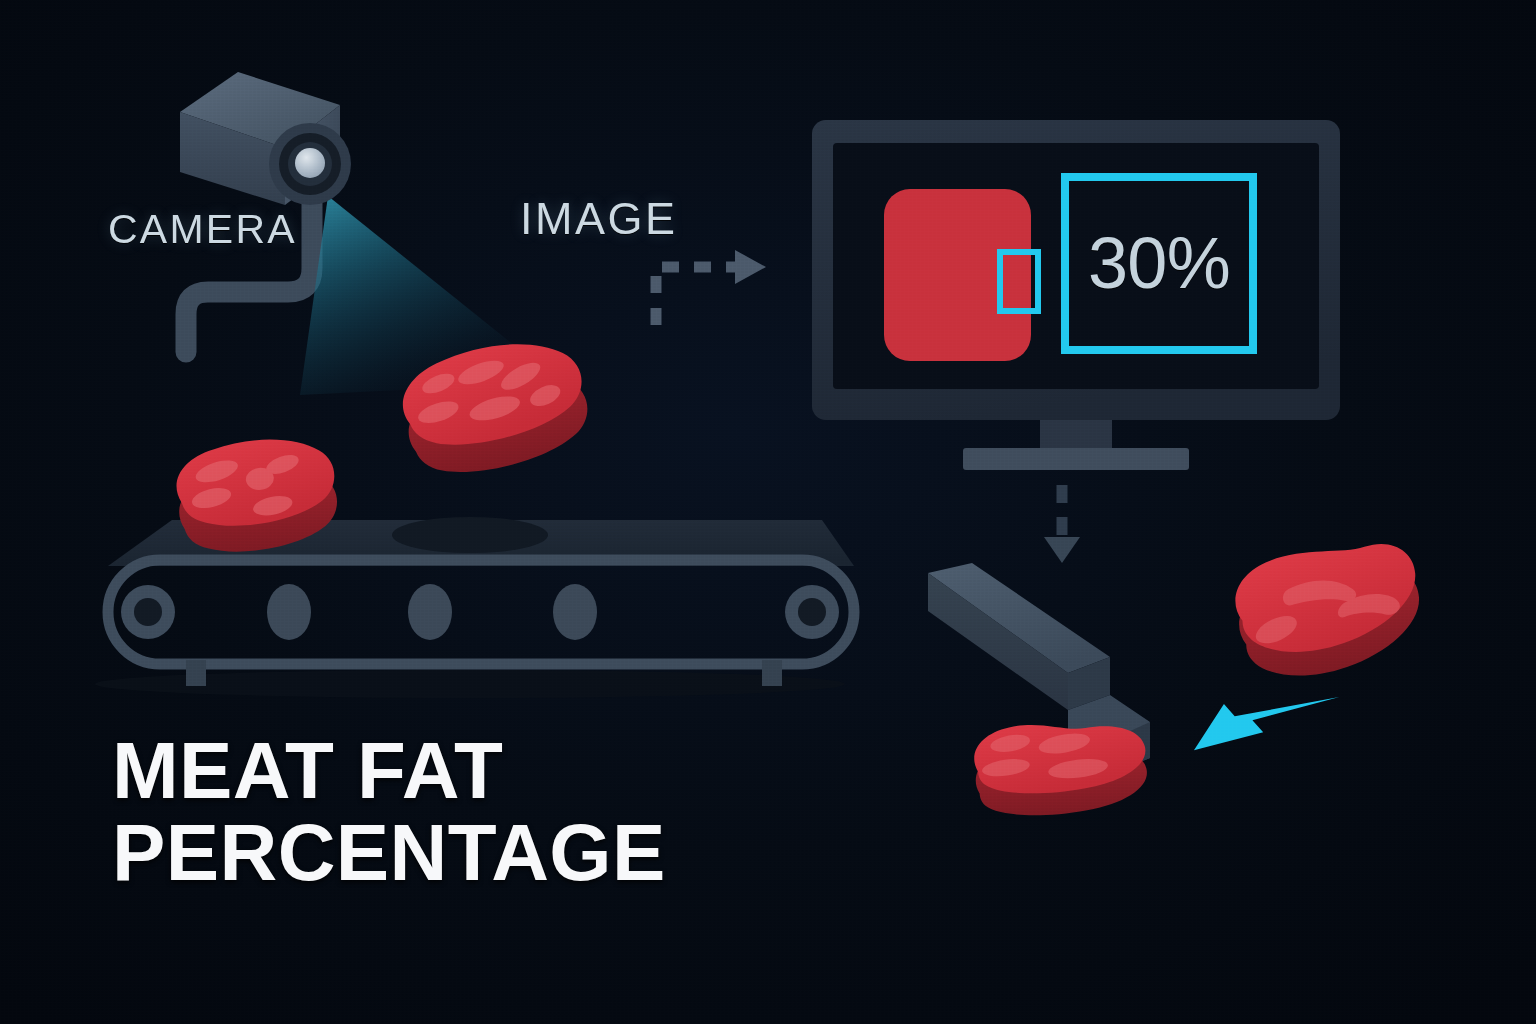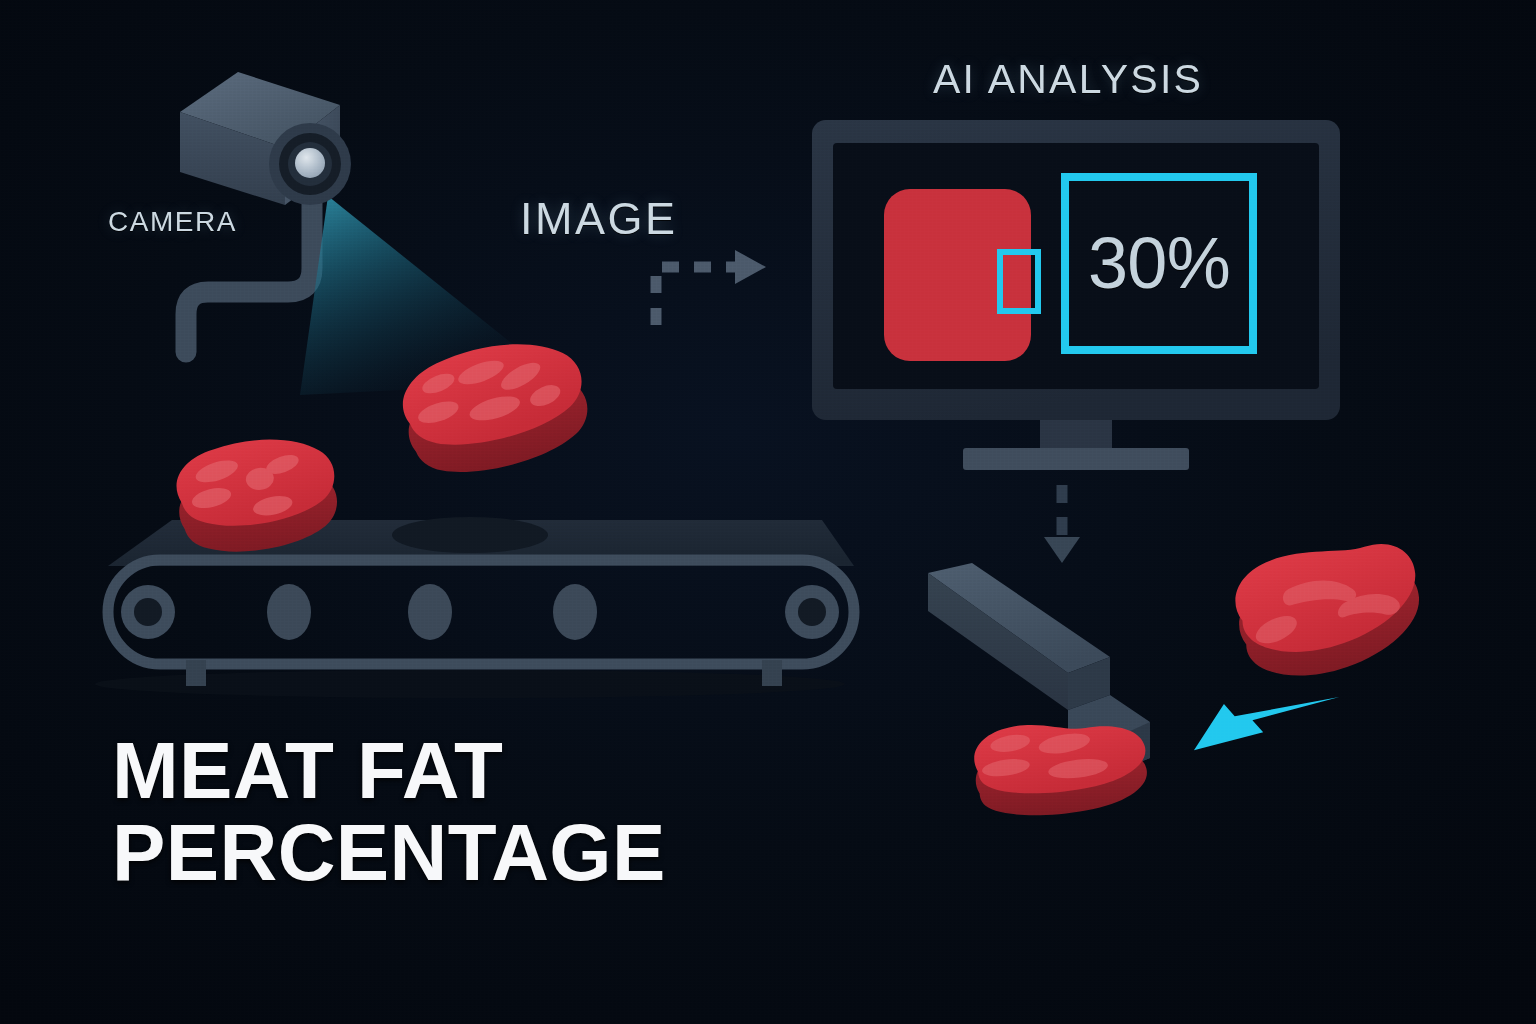--- a/index.html
+++ b/index.html
@@ -36,21 +36,21 @@
   }
   .lbl {
     position: absolute;
     color: #ccd9e2;
     font-family: "Liberation Sans", sans-serif;
     font-weight: 400;
     letter-spacing: .055em;
     white-space: nowrap;
     text-shadow: 0 1px 0 rgba(0,0,0,.75), 0 0 14px rgba(150,190,215,.22);
   }
-  #label-camera  { left: 108px; top: 206px; font-size: 28px; }
+  #label-camera  { left: 108px; top: 206px; font-size: 41px; }
   #label-image   { left: 520px; top: 193px; font-size: 45px; }
   #label-ai      { left: 933px; top: 56px;  font-size: 41px; }
   #label-sorter  {
     left: 1245px; top: 472px; font-size: 37px;
     line-height: 1.42; text-align: center; letter-spacing: .07em;
   }
   #screen-readout {
     position: absolute;
     left: 1069px; top: 188px;
     width: 180px; height: 152px;
@@ -263,21 +263,20 @@
         <path d="M108 40 C128 32 152 36 160 46 C166 54 156 62 146 58 C132 52 116 52 106 54 C96 56 98 44 108 40 Z"></path>
         <ellipse cx="36" cy="56" rx="22" ry="11" transform="rotate(-16 36 56)"></ellipse>
       </g>
     </g>
   </svg>
 
   <div class="lbl" id="label-camera">CAMERA</div>
 
   <div class="lbl" id="label-image">IMAGE</div>
 
-  <div class="lbl" id="label-ai">AI ANALYSIS</div>
 
 
   <div id="screen-readout">
     <div class="pct">30%</div>
   </div>
 
   <div id="main-title">
     <span>MEAT FAT</span>
     <span>PERCENTAGE</span>
   </div>

